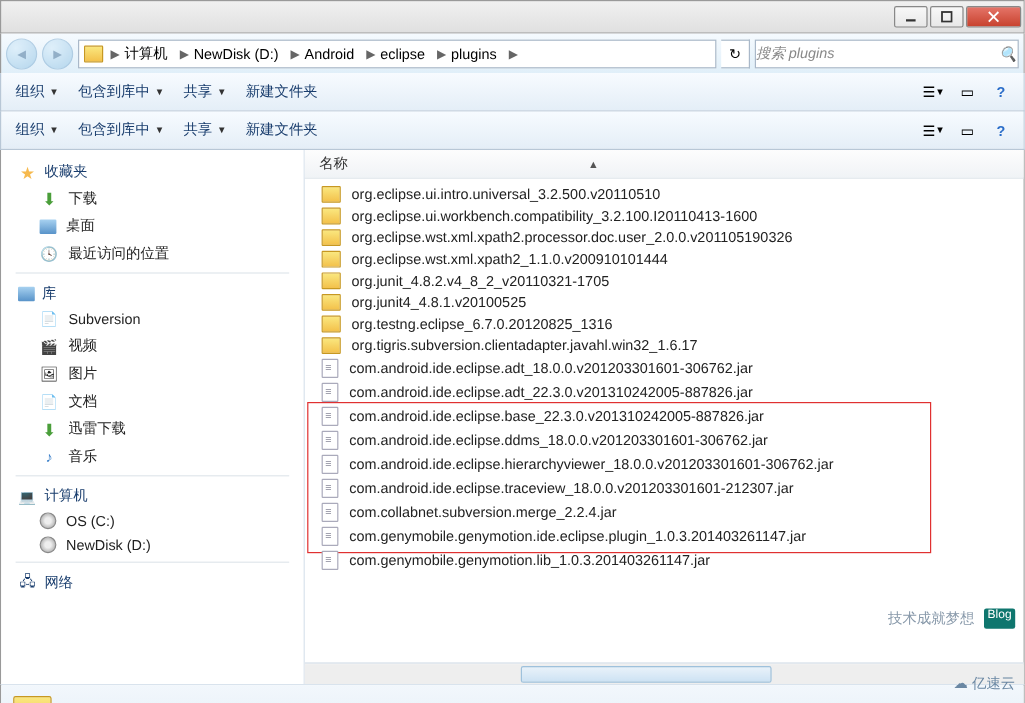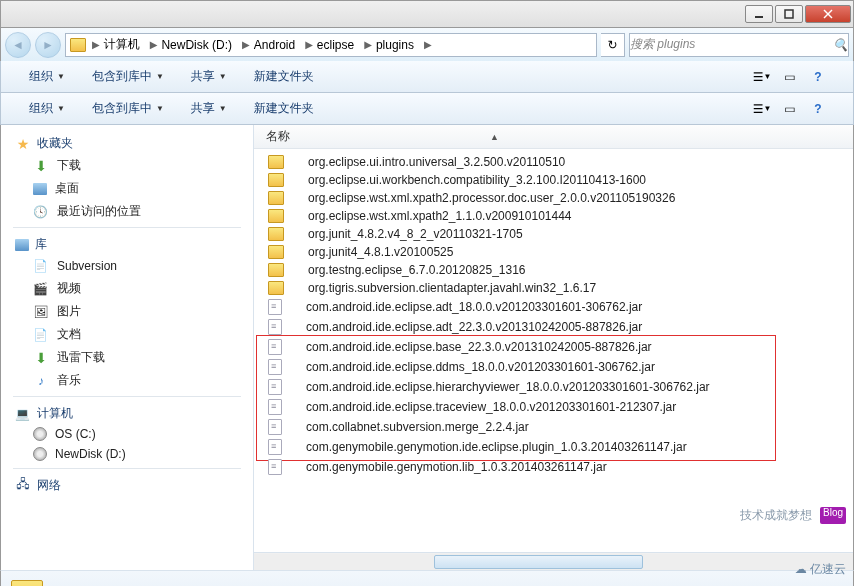--- a/index.html
+++ b/index.html
@@ -16,21 +16,21 @@
 .navbtn { width:26px; height:26px; border-radius:50%; background: radial-gradient(circle at 30% 30%, #cde8f9, #7fb8de); border:1px solid #6a9ec7; display:flex; align-items:center; justify-content:center; color:#2a5d8a;}
 .navbtn.disabled { opacity:.45; }
 .breadcrumbs { flex:1; height:24px; background:#fff; border:1px solid #a9b8c9; display:flex; align-items:center; padding:0 4px; gap:2px; }
 .crumb { display:flex; align-items:center; gap:4px; padding:0 4px; }
 .crumb .sep { color:#666; font-size:10px; }
 .foldericon-small { width:16px; height:14px; background: linear-gradient(#fae77f,#f3c14b); border:1px solid #c79821; border-radius:1px; }
 .refreshbox { width:24px; height:24px; background:#fff; border:1px solid #a9b8c9; border-left:none; display:flex; align-items:center; justify-content:center; }
 .searchbox { width:220px; height:24px; background:#fff; border:1px solid #a9b8c9; display:flex; align-items:center; padding:0 0; color:#888; font-style:italic;}
 
 
-.toolbar { height: 32px; background: linear-gradient(#f7fbff,#e4eef7); border:1px solid #b8c7d6; border-top:none; display:flex; align-items:center; padding:0 24px; gap:19px;}
+.toolbar { height: 32px; background: linear-gradient(#f7fbff,#e4eef7); border:1px solid #b8c7d6; border-top:none; display:flex; align-items:center; padding:0 8px; gap:8px;}
 .toolbtn { display:flex; align-items:center; gap:4px; color:#1a3e6e; padding: 2px 4px;}
 .toolbtn .arrow { font-size:8px; color:#333; }
 .toolright { margin-left:auto; display:flex; align-items:center; gap:6px;}
 .iconbtn { width:22px; height:22px; border:1px solid transparent; display:flex; align-items:center; justify-content:center; }
 
 
 .main { display:flex; height: 445px; border-left:1px solid #999; border-right:1px solid #999;}
 .sidebar { width:253px; background:#fff; border-right:1px solid #d9e3ed; overflow:hidden; padding:6px 0;}
 .sep-line { height:1px; background:#e0e6ec; margin:4px 12px;}
 .group-header { padding: 4px 14px 2px; font-weight:normal; color:#1a3e6e; display:flex; align-items:center; gap:6px;}
@@ -38,39 +38,39 @@
 .sideicon { width:16px; height:16px; display:inline-flex; align-items:center; justify-content:center;}
 .star { color:#f6b94e; font-size:14px;}
 .bluefolder { background: linear-gradient(#a7d1f0,#5893c9); border-radius:1px; width:14px; height:12px;}
 .greendown { color:#4a9e3a; font-size:14px;}
 .discIcon { width:14px; height:14px; border-radius:50%; border:1px solid #888; background: radial-gradient(circle,#eee 30%,#bbb 70%);}
 
 .content { flex:1; display:flex; flex-direction:column; }
 .colheader { height:24px; border-bottom:1px solid #e0e6ec; display:flex; align-items:center; padding:0 12px; color:#333; background: linear-gradient(#fdfdfd,#f0f3f6);}
 .colheader .arrowup { margin-left: 200px; font-size:9px; color:#555;}
 .filelist { flex:1; overflow:hidden; padding:4px 0; position:relative; }
-.filerow { display:flex; align-items:center; gap:24px; padding:2px 4px 2px 14px; color:#222; white-space:nowrap;}
+.filerow { display:flex; align-items:center; gap:9px; padding:2px 4px 2px 14px; color:#222; white-space:nowrap;}
 .folder-ic { width:16px; height:14px; background: linear-gradient(#fae77f,#f3c14b); border:1px solid #c79821; border-radius:1px;}
 .jar-ic { width:14px; height:16px; background:#fff; border:1px solid #aab; border-radius:1px; position:relative;}
 .jar-ic::after{content:"≡"; position:absolute; top:1px; left:2px; font-size:9px; color:#889;}
 .redbox { position:absolute; border:1px solid #e03030; pointer-events:none; }
 .scrollbar-h { height:18px; background:#f0f0f0; border-top:1px solid #d9e3ed; display:flex; align-items:center;}
 .sbtrack { flex:1; height:16px; background:#eee; position:relative;}
 .sbthumb { position:absolute; left:30%; width:35%; height:14px; top:1px; background: linear-gradient(#e9f2fa,#cde2f3); border:1px solid #9ec1dc; border-radius:2px;}
 
 
 .statuswrap { border:1px solid #999; border-top:1px solid #d9e3ed;}
 .status { height:46px; background: linear-gradient(#f2f7fc,#e4eef7); display:flex; align-items:center; padding:0 10px; gap:14px;}
 .bigfolder { width:32px; height:28px; background: linear-gradient(#fae77f,#f3c14b); border:1px solid #c79821; border-radius:2px;}
 
 
 .watermark { position:absolute; right:8px; bottom:8px; text-align:right; color:#8899aa; font-family: Arial; pointer-events:none;}
 .watermark .big{ font-size:22px; font-weight:bold; letter-spacing:1px; color:#7a8a9a;}
 .watermark .row2{ font-size:11px; display:flex; gap:8px; justify-content:flex-end;margin-top:28px;}
-.watermark .blog{ background:#a21caf; color:#fff; padding:0 3px; border-radius:2px; font-size:10px;}
+.watermark .blog{ background:#0f766e; color:#fff; padding:0 3px; border-radius:2px; font-size:10px;}
 .watermark .brand{ font-size:12px; color:#6a87a3;margin-top:37px;}
 </style>
 </head>
 <body>
 
 <div class="titlebar">
   <div class="winbtn">
       <svg viewBox="0 0 10 10">
         <line x1="1" y1="8" x2="9" y2="8" stroke="#333" stroke-width="2"></line>
       </svg>

